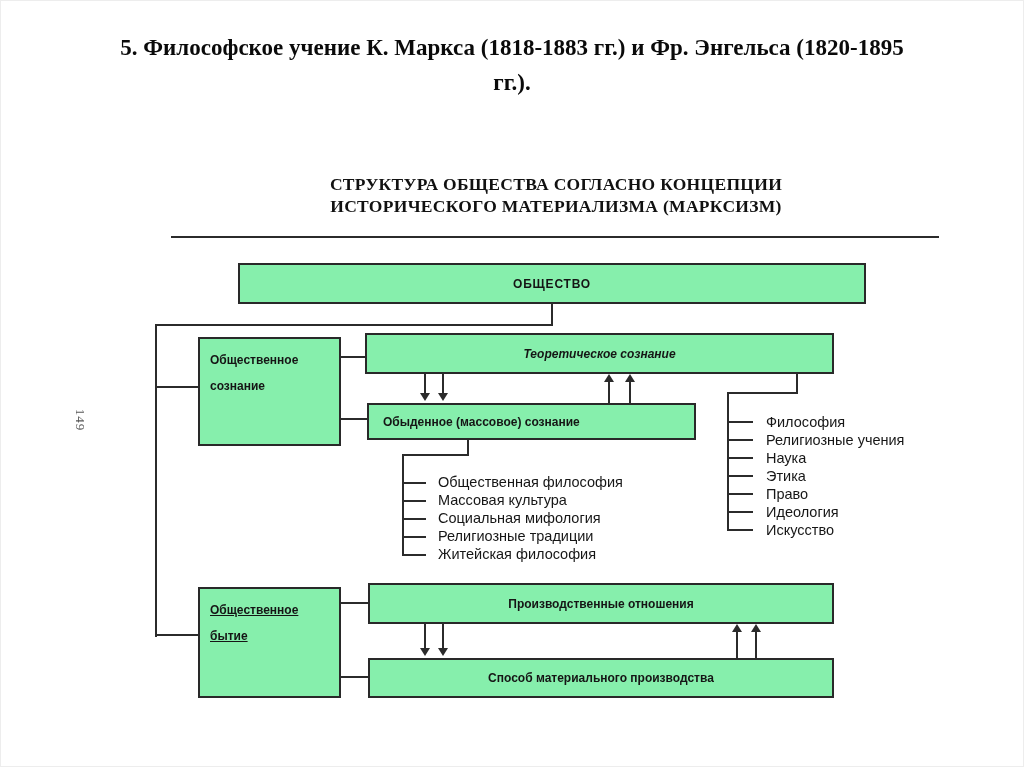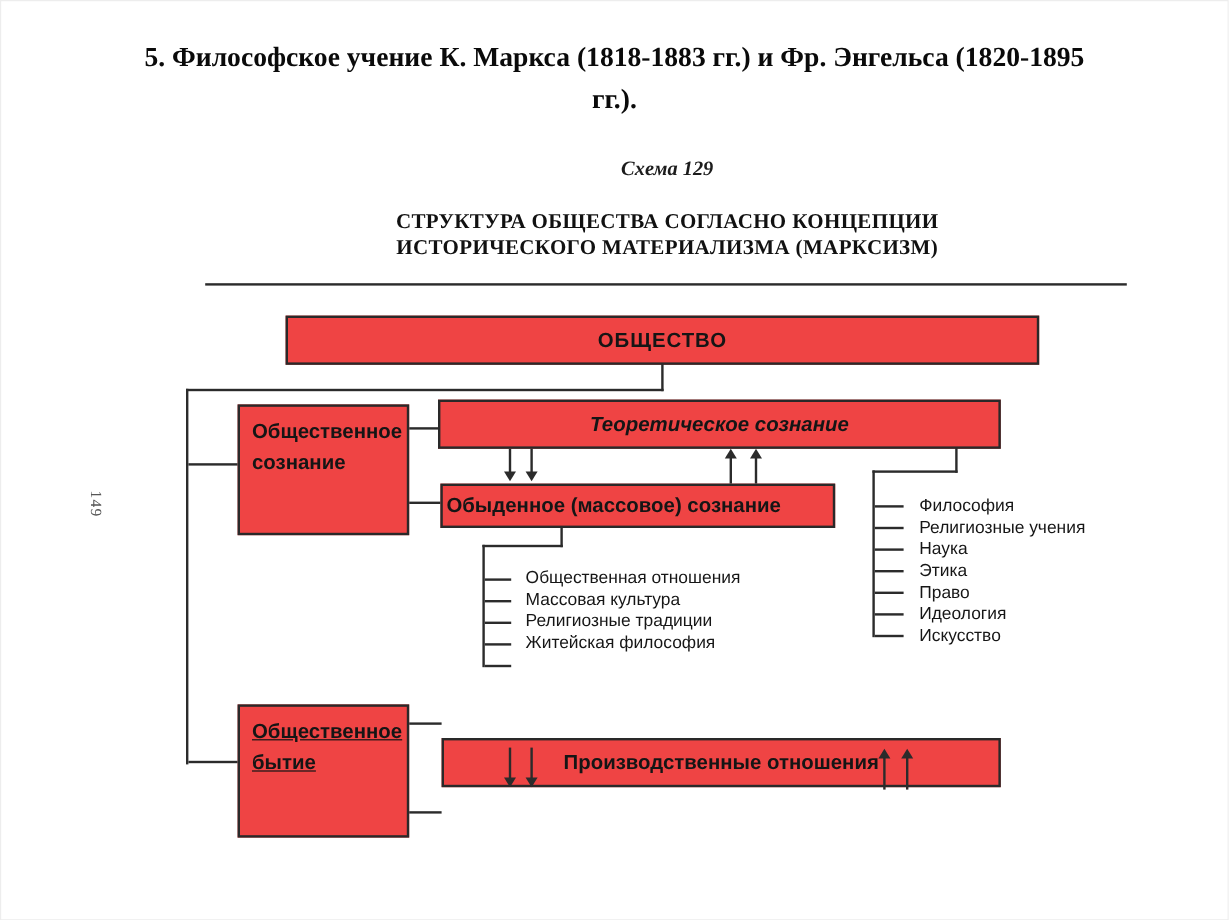--- a/index.html
+++ b/index.html
@@ -21,25 +21,25 @@
     font-size:17px; color:#1c1c1c;
   }
   .schema-heading {
     position:absolute; top:173px; left:206px; width:700px; text-align:center;
     font-family:"Liberation Serif", serif; font-weight:bold;
     font-size:17.5px; line-height:22px; letter-spacing:0.3px; color:#111;
   }
   
   .ln { position:absolute; background:#2b2b2b; }
   .box {
-    position:absolute; border:2px solid #292929; background:#ef4444;
-    font-weight:bold; font-size:17px; color:#151515;
+    position:absolute; border:2px solid #292929; background:#86efac;
+    font-weight:bold; font-size:12px; color:#151515;
   }
   .box.center { display:flex; align-items:center; justify-content:center; text-align:center; }
-  .box.leftpad { display:flex; align-items:center; padding-left:3px; }
+  .box.leftpad { display:flex; align-items:center; padding-left:14px; }
   .box.corner { padding:8px 8px 0 10px; line-height:26px; }
   .ah { position:absolute; width:0; height:0;
         border-left:5px solid transparent; border-right:5px solid transparent; }
   .ah.down { border-top:8px solid #2b2b2b; }
   .ah.up   { border-bottom:8px solid #2b2b2b; }
   .tick-list { position:absolute; font-weight:normal; font-size:14.5px; line-height:18px; color:#161616; white-space:nowrap; }
   .page-num {
     position:absolute; left:58px; top:412px; width:44px; text-align:center;
     transform:rotate(90deg); font-family:"Liberation Serif", serif;
     font-size:13px; color:#565656; letter-spacing:1px;
@@ -48,42 +48,42 @@
 </head>
 <body>
 
 <div class="slide">
 
   <div class="slide-title">
     <span>5. Философское учение К. Маркса (1818-1883 гг.) и Фр. Энгельса (1820-1895</span><br>
     <span>гг.).</span>
   </div>
 
-  <div class="schema-caption">Схема 129</div>
   <div class="schema-heading">
     <span>СТРУКТУРА ОБЩЕСТВА СОГЛАСНО КОНЦЕПЦИИ</span><br>
     <span>ИСТОРИЧЕСКОГО МАТЕРИАЛИЗМА (МАРКСИЗМ)</span>
   </div>
 
   <div class="ln" style="left:171px; top:236px; width:768px; height:2px;"></div>
 
   <div class="page-num">149</div>
 
   <div class="box center" style="left:238px; top:263px; width:628px; height:41px; letter-spacing:0.8px;">ОБЩЕСТВО</div>
 
   <div class="box corner" style="left:198px; top:337px; width:143px; height:109px;">Общественное сознание</div>
 
   <div class="box center" style="left:365px; top:333px; width:469px; height:41px;font-style:italic;">Теоретическое сознание</div>
 
   <div class="box leftpad" style="left:367px; top:403px; width:329px; height:37px;">Обыденное (массовое) сознание</div>
 
   <div class="box corner" style="left:198px; top:587px; width:143px; height:111px;text-decoration:underline;">Общественное бытие</div>
 
-  <div class="box center" style="left:368px; top:583px; width:466px; height:41px;margin-top:32px;">Производственные отношения</div>
+  <div class="box center" style="left:368px; top:583px; width:466px; height:41px;">Производственные отношения</div>
 
+  <div class="box center" style="left:368px; top:658px; width:466px; height:40px;">Способ материального производства</div>
 
   <div class="ln" style="left:551px; top:303px; width:2px; height:23px;"></div>
   <div class="ln" style="left:155px; top:324px; width:398px; height:2px;"></div>
 
   <div class="ln" style="left:155px; top:324px; width:2px; height:313px;"></div>
   <div class="ln" style="left:157px; top:386px; width:41px; height:2px;"></div>
   <div class="ln" style="left:157px; top:634px; width:41px; height:2px;"></div>
 
   <div class="ln" style="left:341px; top:356px; width:24px; height:2px;"></div>
   <div class="ln" style="left:341px; top:418px; width:26px; height:2px;"></div>
@@ -131,19 +131,20 @@
 
   <div class="ln" style="left:467px; top:440px; width:2px; height:16px;"></div>
   <div class="ln" style="left:402px; top:454px; width:67px; height:2px;"></div>
   <div class="ln" style="left:402px; top:454px; width:2px; height:102px;"></div>
   <div class="ln" style="left:404px; top:482px; width:22px; height:2px;"></div>
   <div class="ln" style="left:404px; top:500px; width:22px; height:2px;"></div>
   <div class="ln" style="left:404px; top:518px; width:22px; height:2px;"></div>
   <div class="ln" style="left:404px; top:536px; width:22px; height:2px;"></div>
   <div class="ln" style="left:404px; top:554px; width:22px; height:2px;"></div>
   <div class="tick-list" style="left:438px; top:473px;">
-    <div>Общественная отношения</div>
+    <div>Общественная философия</div>
     <div>Массовая культура</div>
+    <div>Социальная мифология</div>
     <div>Религиозные традиции</div>
     <div>Житейская философия</div>
   </div>
 
 </div>
 
 </body></html>

